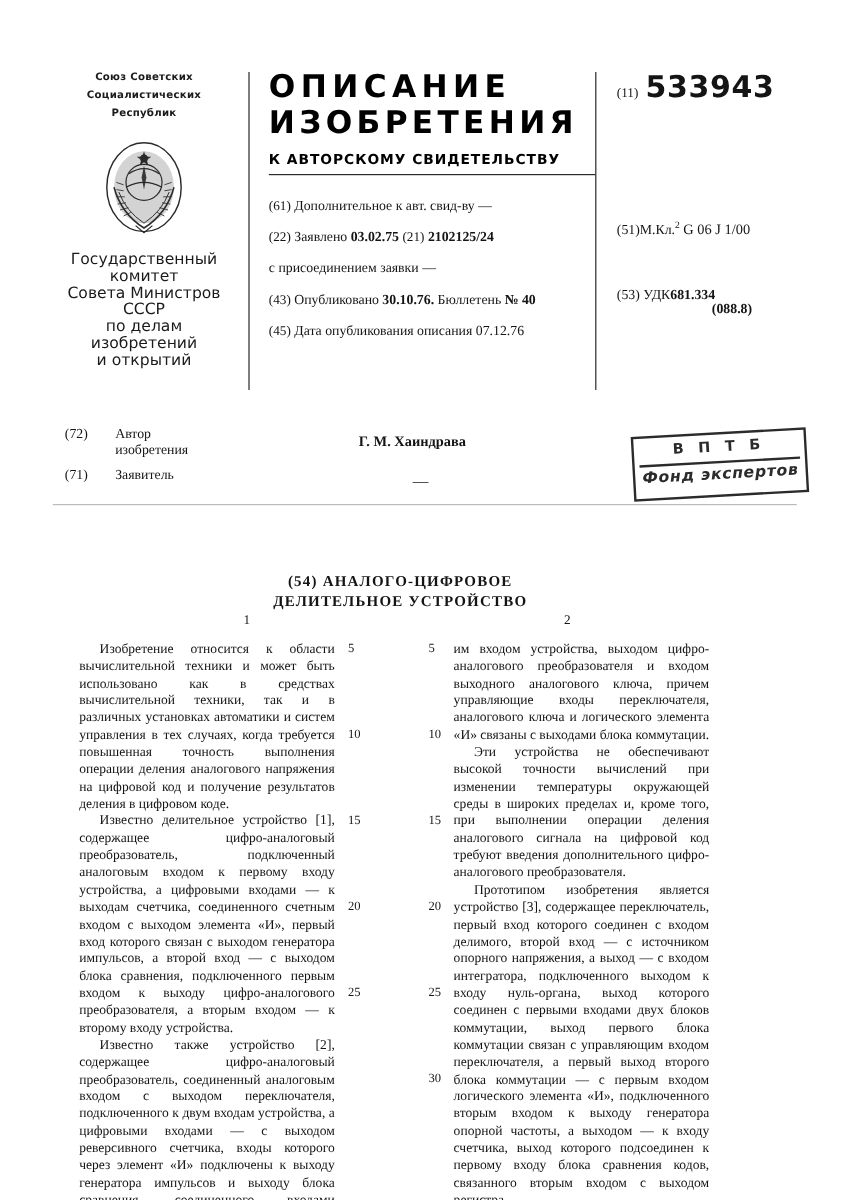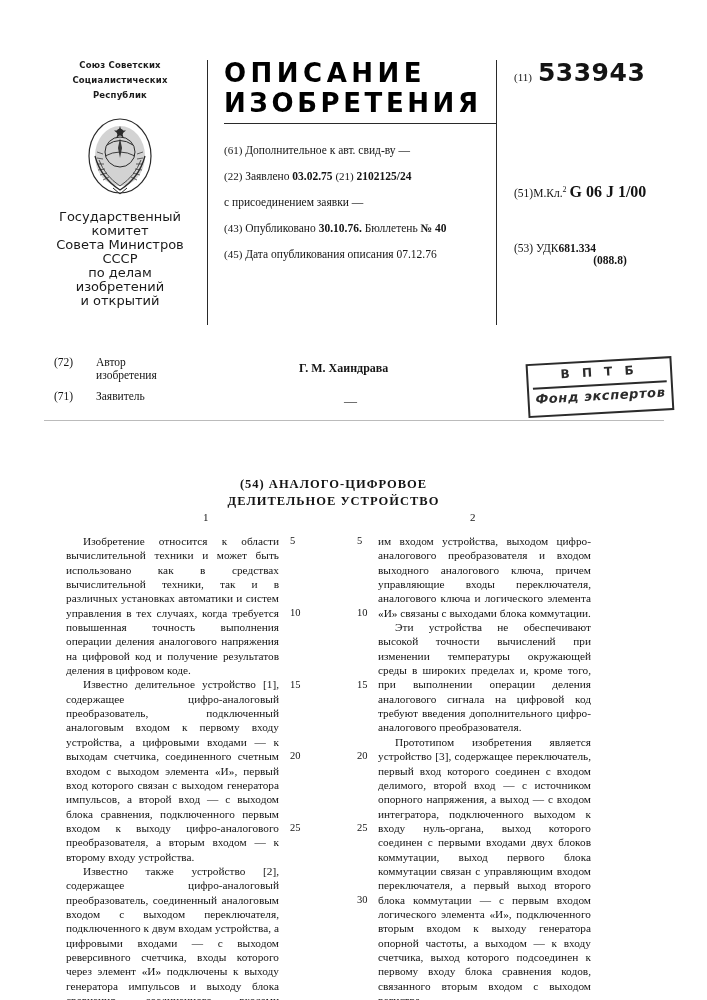--- a/index.html
+++ b/index.html
@@ -135,21 +135,21 @@
   .patno {
     font-family: "DejaVu Sans", sans-serif;
     font-weight: bold;
     font-size: 25px;
     letter-spacing: .5px;
   }
   .mkl {
     margin-top: 96px;
     font-size: 11.5px;
   }
-  .mkl .cls { font-weight: bold; font-size: 16px; }
+  .mkl .cls { font-weight: normal; font-size: 12px; }
   .sup { font-size: 8px; vertical-align: super; }
   .udk {
     margin-top: 41px;
     font-size: 11.5px;
   }
   .udk .num { font-weight: bold; }
   .udk-sub {
     font-weight: bold;
     text-align: center;
     width: 120px;
@@ -334,20 +334,21 @@
         <div>и открытий</div>
       </div>
     </div>
 
     <div class="vrule"></div>
     <div class="vrule2"></div>
 
     <div class="hdr-main">
       <div class="title-opisanie">ОПИСАНИЕ</div>
       <div class="title-izobret">ИЗОБРЕТЕНИЯ</div>
+      <div class="subtitle-asvid">К АВТОРСКОМУ СВИДЕТЕЛЬСТВУ</div>
       <div class="hrule"></div>
 
       <div class="bib">
         <div>
           <span class="code">(61)</span>
           <span>Дополнительное к авт. свид-ву —</span>
         </div>
         <div>
           <span class="code">(22)</span>
           <span>Заявлено</span>

